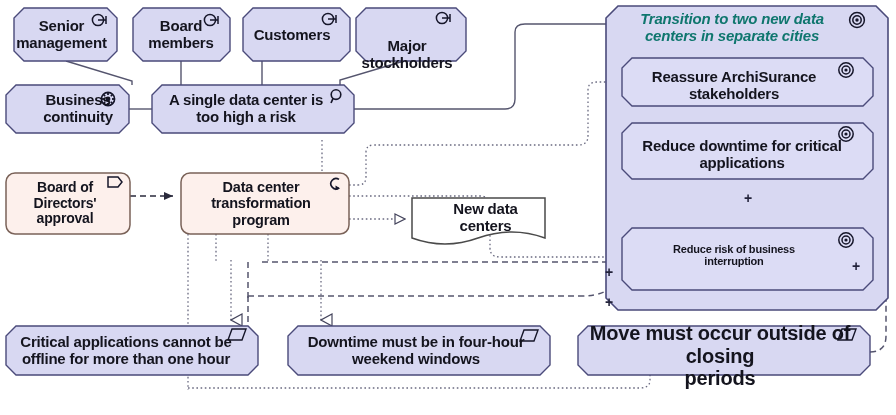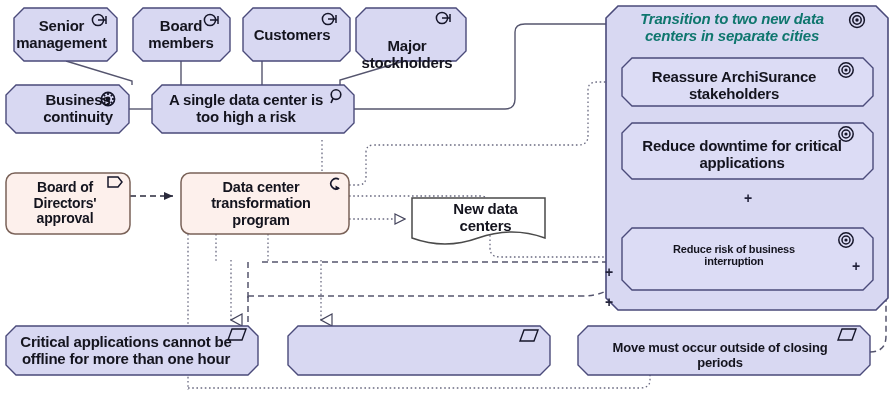--- a/index.html
+++ b/index.html
@@ -312,21 +312,25 @@
   </div>
   <div class="node-label" style="left:628px; top:230px; width:212px; height:50px; font-size:11px;">
     <span style="white-space:pre-line;">Reduce risk of business
 interruption</span>
   </div>
 
   <div class="node-label" style="left:2px; top:326px; width:248px; height:49px; font-size:15px;">
     <span style="white-space:pre-line;">Critical applications cannot be
 offline for more than one hour</span>
   </div>
-  <div class="node-label" style="left:578px; top:326px; width:284px; height:60px; font-size:13px;">
+  <div class="node-label" style="left:288px; top:326px; width:256px; height:49px; font-size:15px;">
+    <span style="white-space:pre-line;">Downtime must be in four-hour
+weekend windows</span>
+  </div>
+  <div class="node-label" style="left:578px; top:326px; width:284px; height:60px; font-size:20px;">
     <span style="white-space:pre-line;">Move must occur outside of closing
 periods</span>
   </div>
 
   <div class="plus" style="left:744px; top:190px;">+</div>
   <div class="plus" style="left:605px; top:264px;">+</div>
   <div class="plus" style="left:605px; top:294px;">+</div>
   <div class="plus" style="left:852px; top:258px;">+</div>
 
 </div>

